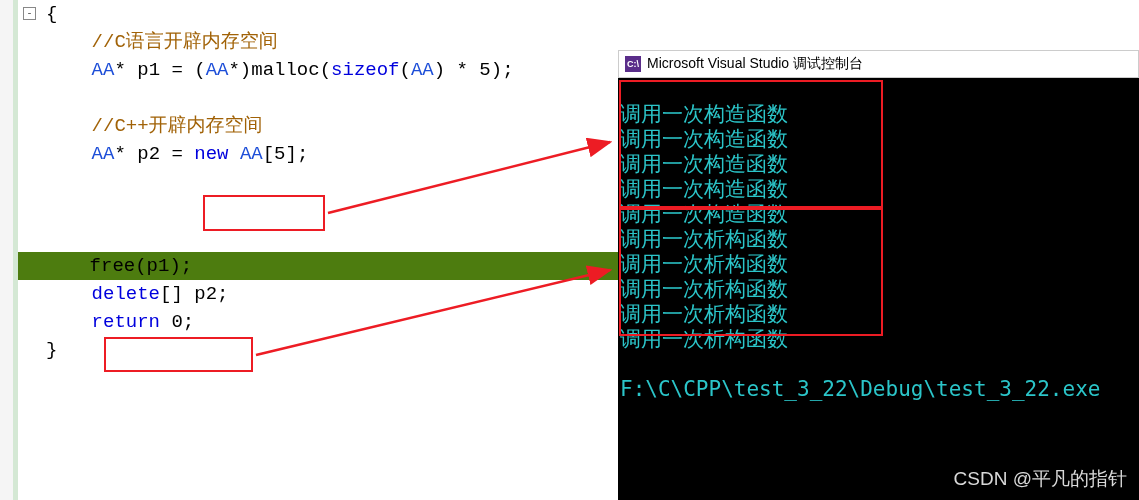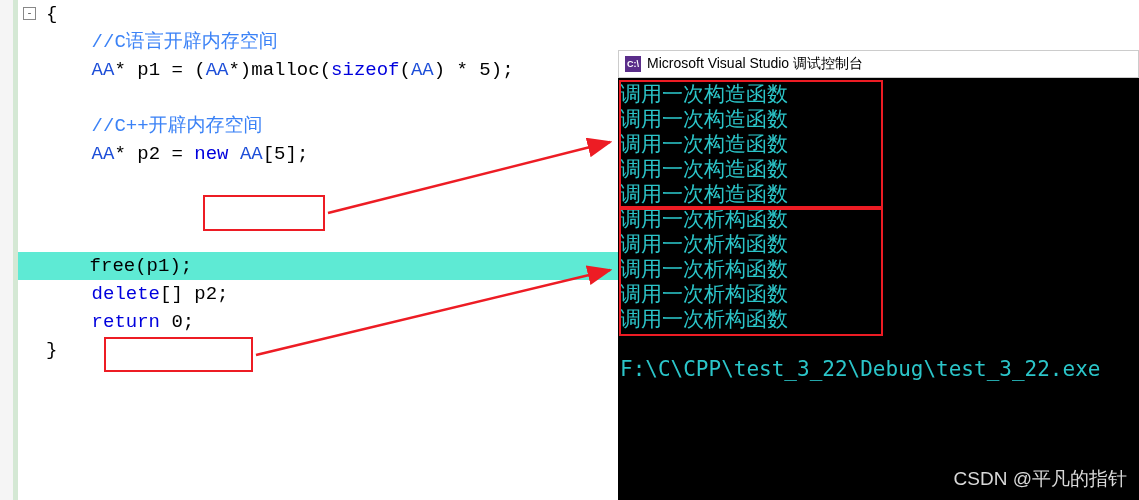--- a/index.html
+++ b/index.html
@@ -42,24 +42,24 @@
       line-height: 11px;
       text-align: center;
       color: #555;
     }
     .code-line {
       height: 28px;
       line-height: 28px;
       padding-left: 28px;
       white-space: pre;
     }
-    .hl-line { background: #5eead4; padding-left: 26px; }
+    .hl-line { background: #4d7c0f; padding-left: 26px; }
     .kw { color: #0000dd; }
     .typ { color: #1d4ed8; }
-    .cmt { color: #3b82f6; }
+    .cmt { color: #a16207; }
     .box-red {
       position: absolute;
       border: 2.5px solid #ed1c24;
       pointer-events: none;
     }
     .arrow-svg {
       position: absolute;
       pointer-events: none;
     }
     .console-window {
@@ -91,20 +91,21 @@
       text-align: center;
       line-height: 16px;
       margin-right: 6px;
     }
     .console-body {
       padding: 4px 2px;
       font-family: 'NSimSun', SimSun, monospace;
       font-size: 21px;
       line-height: 25px;
       color: #2bc5c9;
+      margin-top: 20px;
     }
     .console-line { white-space: pre; }
     .watermark {
       position: absolute;
       right: 12px;
       bottom: 8px;
       font-family: 'Microsoft YaHei', sans-serif;
       font-size: 19px;
       color: #d9d9d9;
     }

